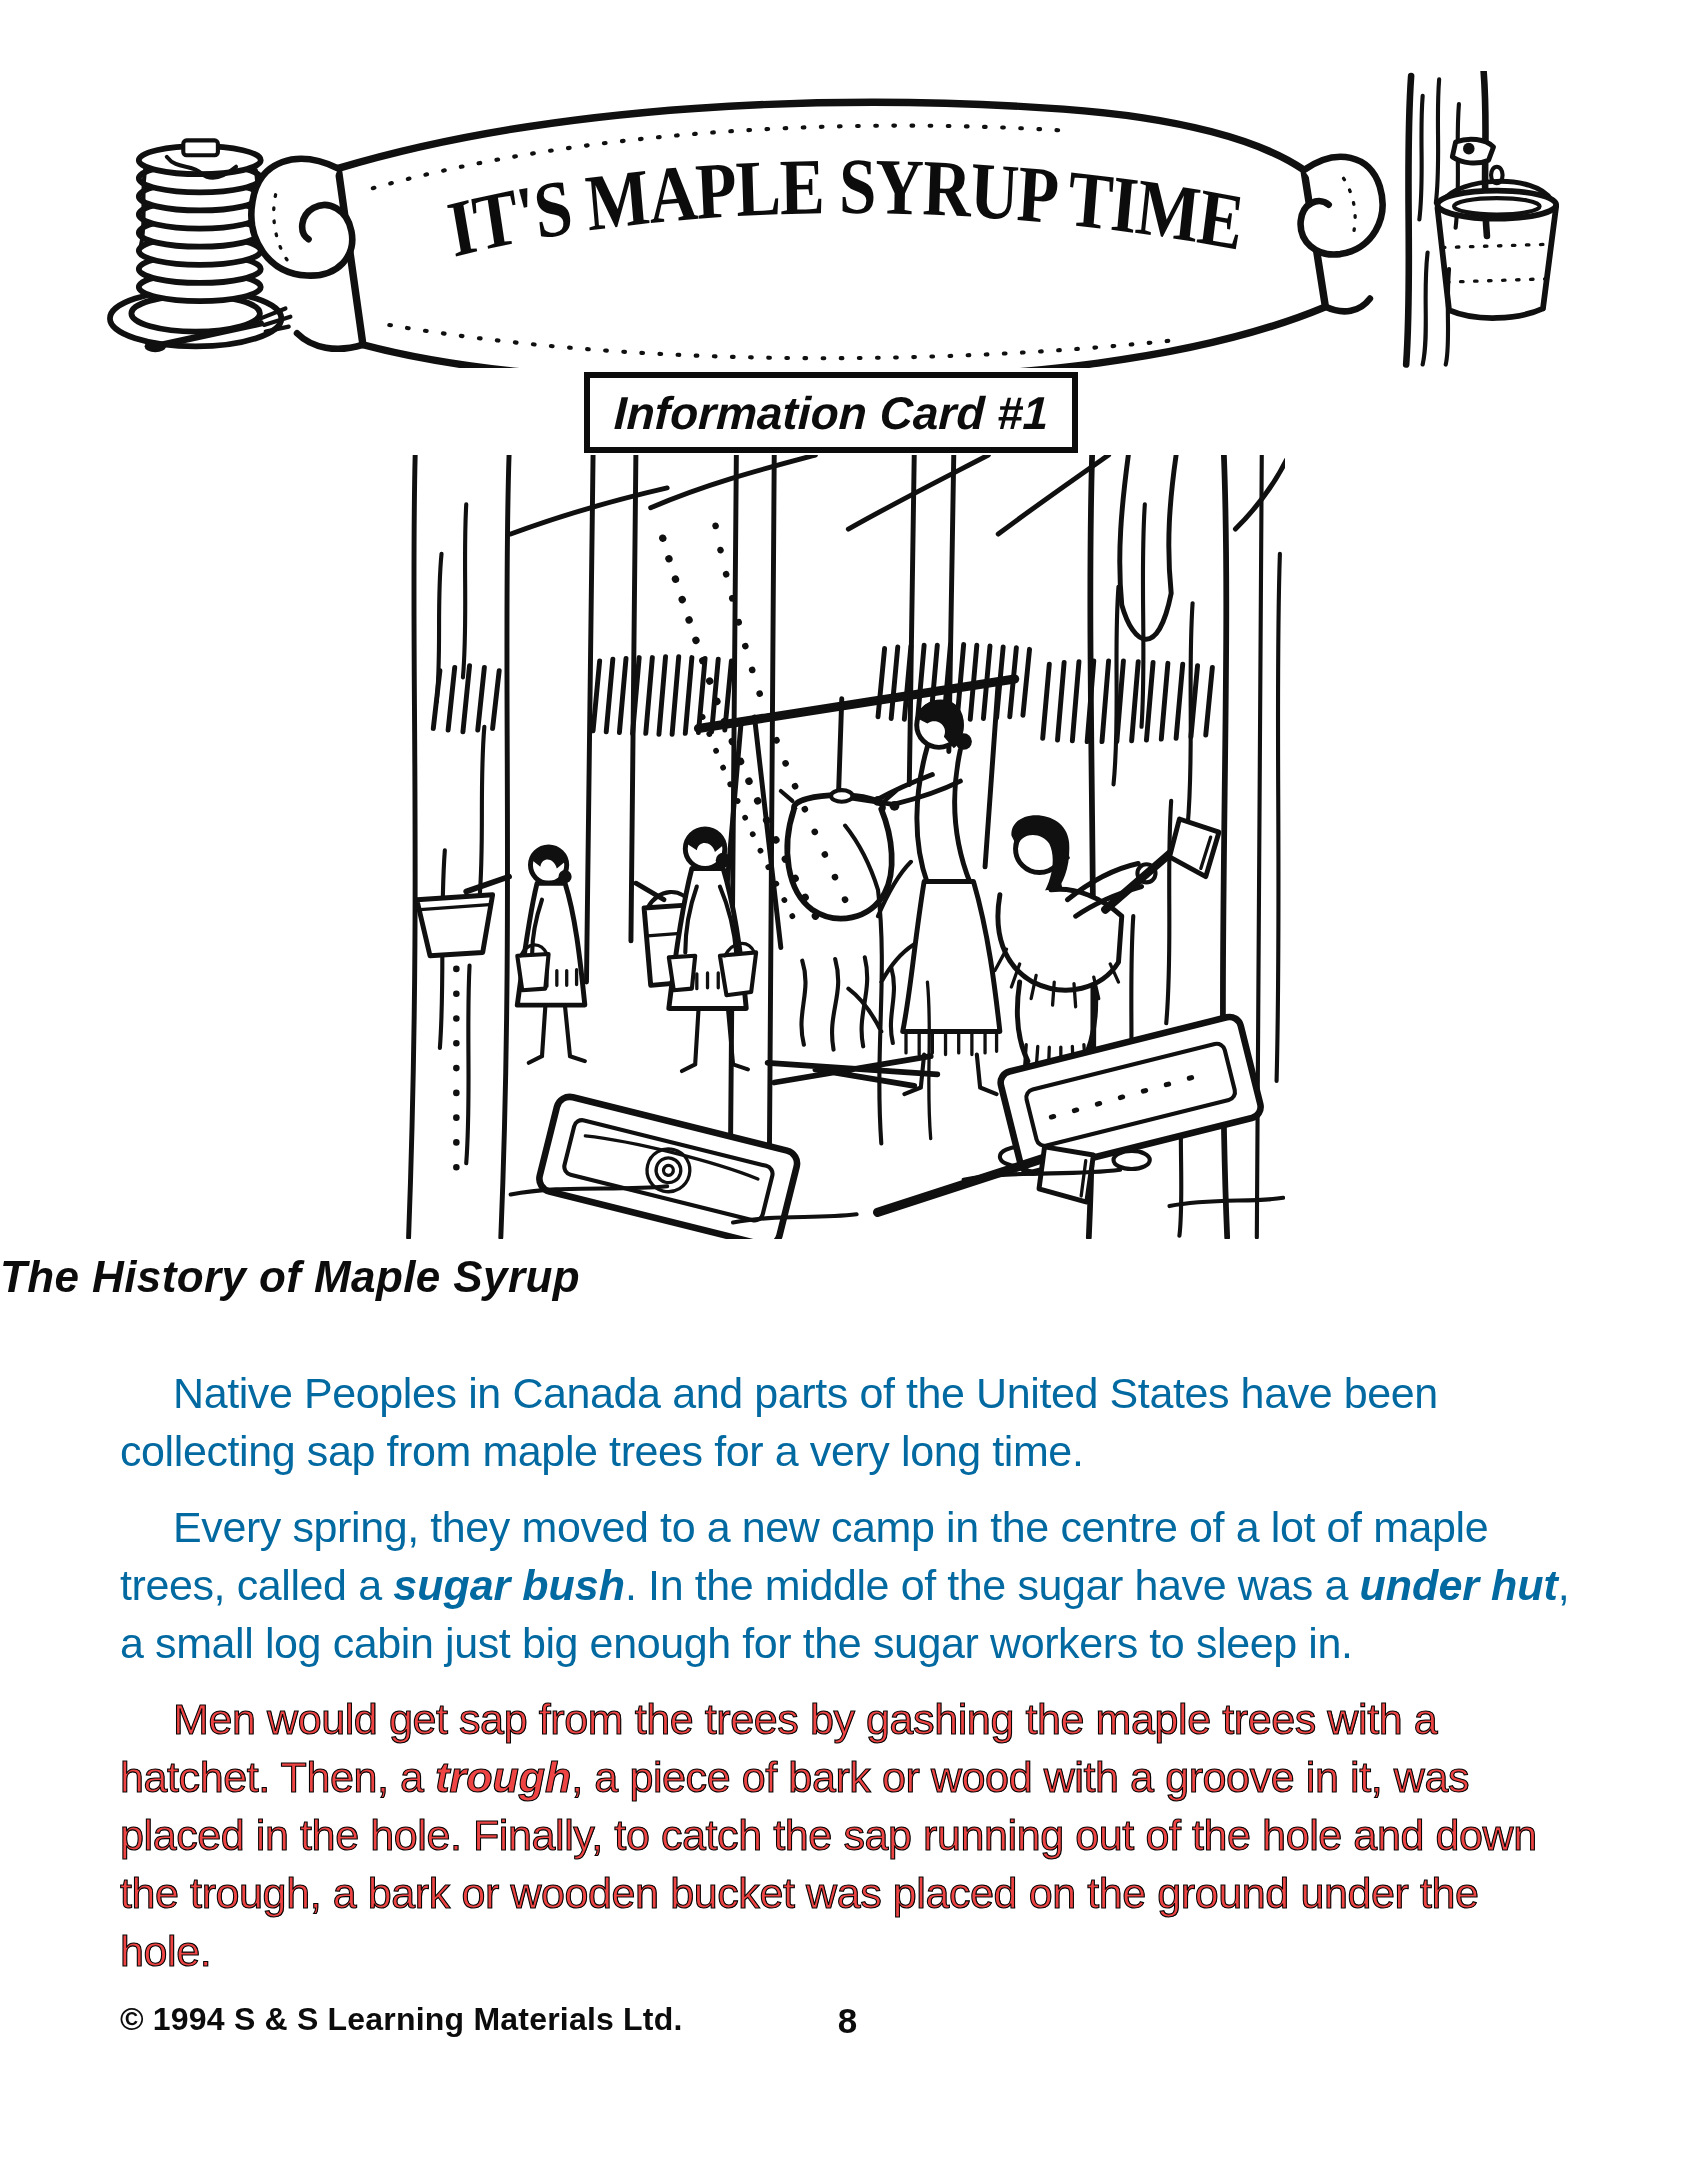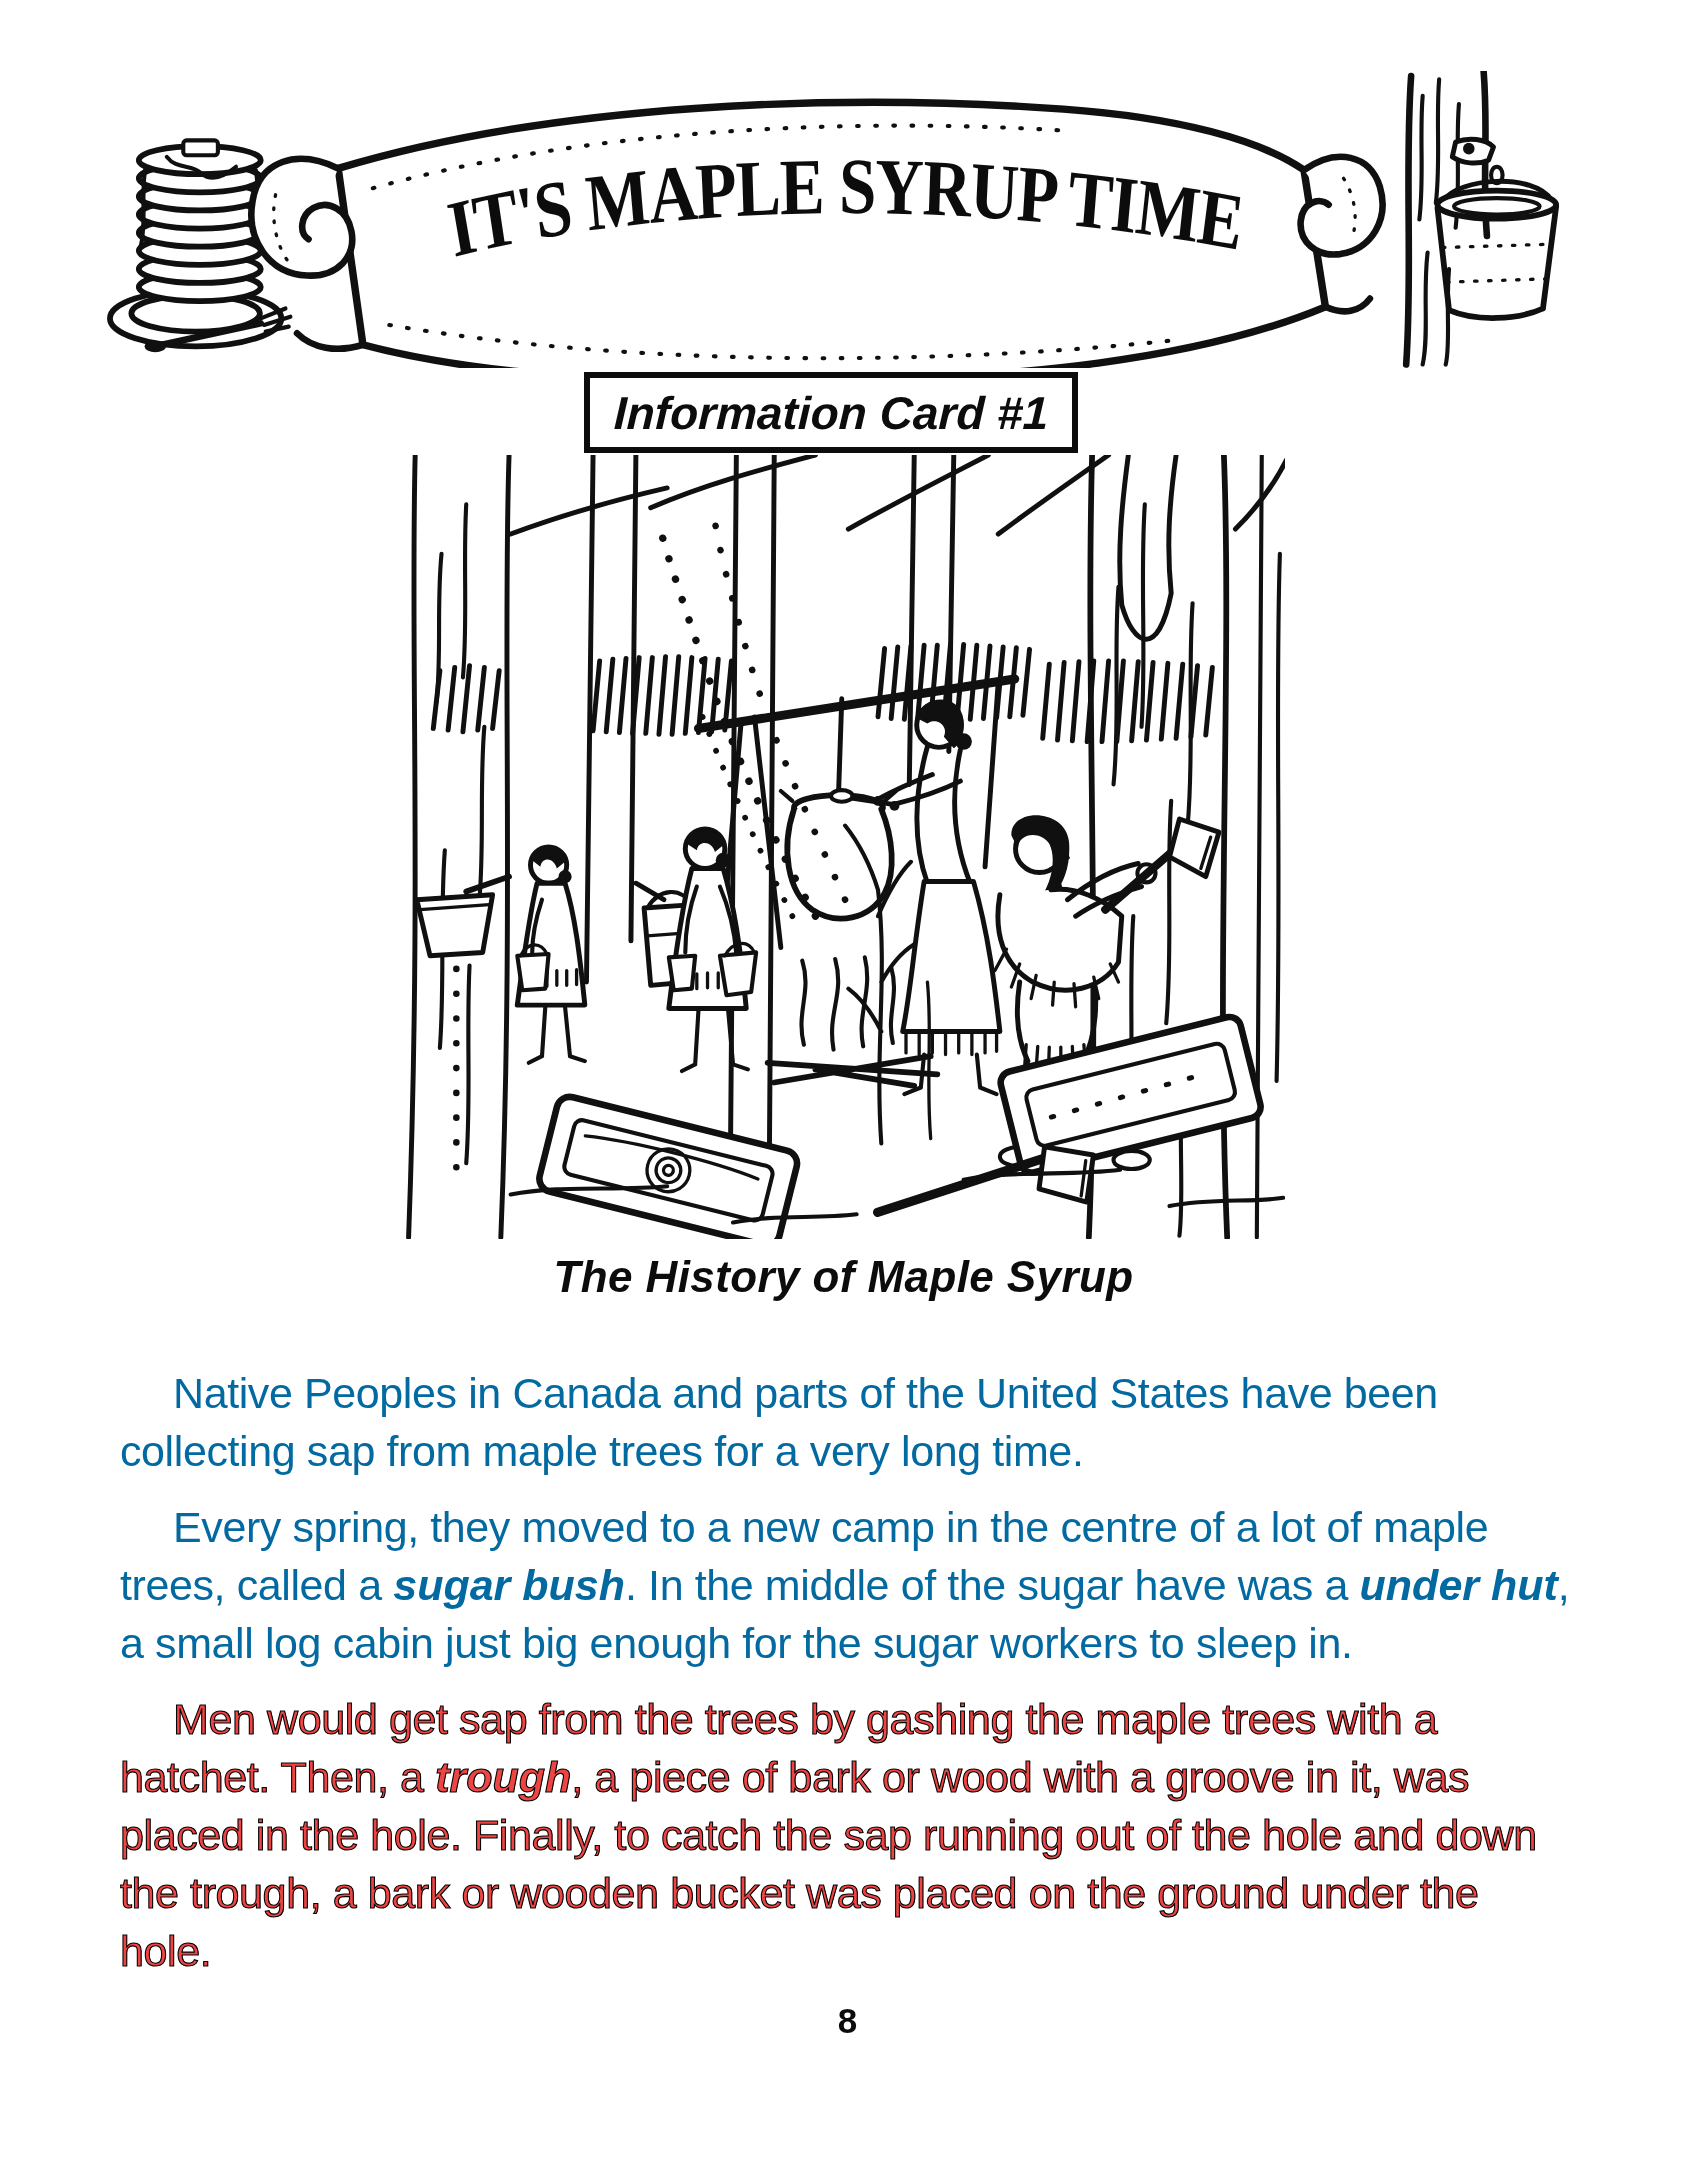--- a/index.html
+++ b/index.html
@@ -25,21 +25,21 @@
   .info-card-label{
     font-size:46px;font-weight:bold;font-style:italic;letter-spacing:0px;
     white-space:nowrap;transform:skewX(-2deg);
   }
 
   
   .illustration{position:absolute;left:387px;top:455px;width:898px;height:784px;}
 
   
   .heading-1,.heading-2{
-    position:absolute;left:0;width:1687px;text-align:center;
+    position:absolute;left:0;width:1687px;
     font-weight:bold;font-style:italic;font-size:44px;letter-spacing:0.4px;
   }
   .heading-1{top:1252px;}
   .heading-2{top:1317px;}
 
   
   .text-column{position:absolute;left:120px;top:1364px;width:1455px;}
   .text-column p{
     margin:0 0 18px 0;
     font-size:43px;line-height:58px;letter-spacing:-0.4px;
@@ -271,18 +271,19 @@
 
   <div class="heading-1">The History of Maple Syrup</div>
 
   <div class="text-column">
     <div>
         <p class=""><span>Native Peoples in Canada and parts of the United States have been collecting sap from maple trees for a very long time.</span></p>
         <p class=""><span>Every spring, they moved to a new camp in the centre of a lot of maple trees, called a </span><b>sugar bush</b><span>.  In the middle of the sugar have was a </span><b>under hut</b><span>, a small log cabin just big enough for the sugar workers to sleep in.</span></p>
         <p class="heavy"><span>Men would get sap from the trees by gashing the maple trees with a hatchet. Then, a </span><b>trough</b><span>, a piece of bark or wood with a groove in it, was placed in the hole.  Finally, to catch the sap running out of the hole and down the trough, a bark or wooden bucket was placed on the ground under the hole.</span></p>
       </div>
     <div class="footer-row">
+      <span class="copyright">© 1994 S &amp; S Learning Materials Ltd.</span>
       <span class="page-number">8</span>
     </div>
   </div>
 
 </div>
 
 
 </body></html>

